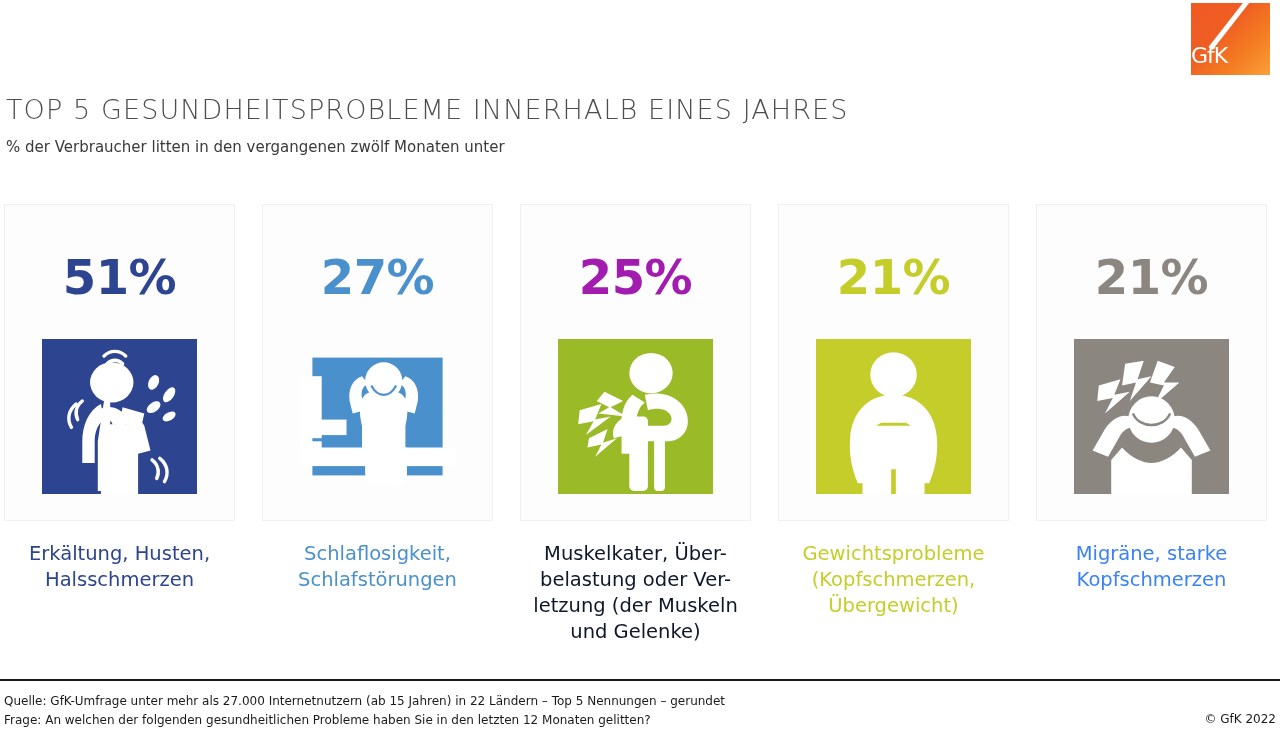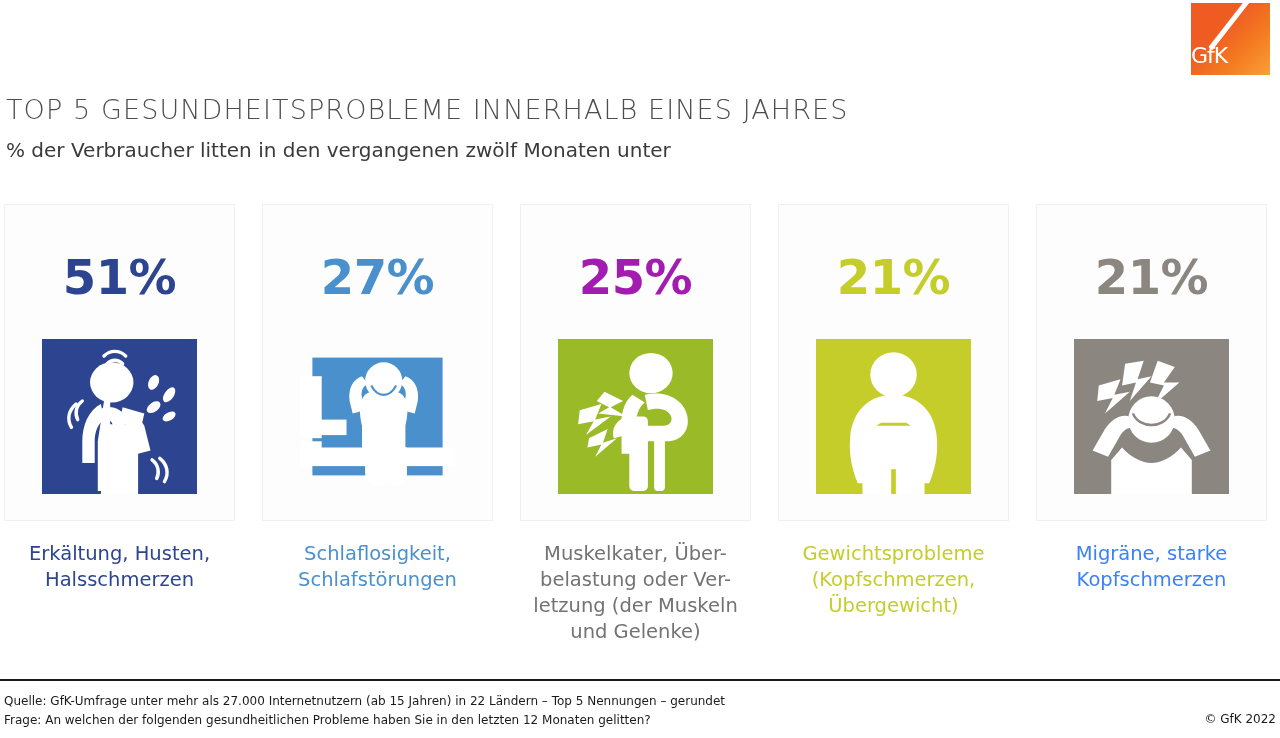--- a/index.html
+++ b/index.html
@@ -64,21 +64,21 @@
     letter-spacing: 1.1px;
     color: #4d4d4d;
     white-space: nowrap;
     margin-top: 36px;
   }
   .subtitle {
     position: absolute;
     left: 6px;
     top: 138px;
     font-family: "DejaVu Sans", sans-serif;
-    font-size: 20px;
+    font-size: 15px;
     font-weight: 400;
     color: #3a3a3a;
     white-space: nowrap;
   }
 
   
   .cards {
     position: absolute;
     left: 0;
     top: 204px;
@@ -250,21 +250,21 @@
               <path d="M44 50 C38 52 34 58 36 64 L44 62 C43 59 45 56 48 55 Z"></path>
             </g>
             <g fill="#ffffff">
               <polygon points="14,46 28,42 24,52 34,50 18,62 23,53 13,55"></polygon>
               <polygon points="20,64 32,58 29,67 38,64 24,76 28,68 19,70"></polygon>
               <polygon points="30,34 42,40 34,44 44,50 26,48 33,44 25,40"></polygon>
             </g>
           </svg>
         </div>
       </div>
-      <div class="card-label" style="color: #737373;">
+      <div class="card-label" style="color: #0f172a;">
         <div>Muskelkater, Über-</div>
         <div>belastung oder Ver-</div>
         <div>letzung (der Muskeln</div>
         <div>und Gelenke)</div>
       </div>
     </div>
 
     <div class="card-col">
       <div class="card-box">
         <div class="pct" style="color: rgb(197, 205, 42);">21%</div>

